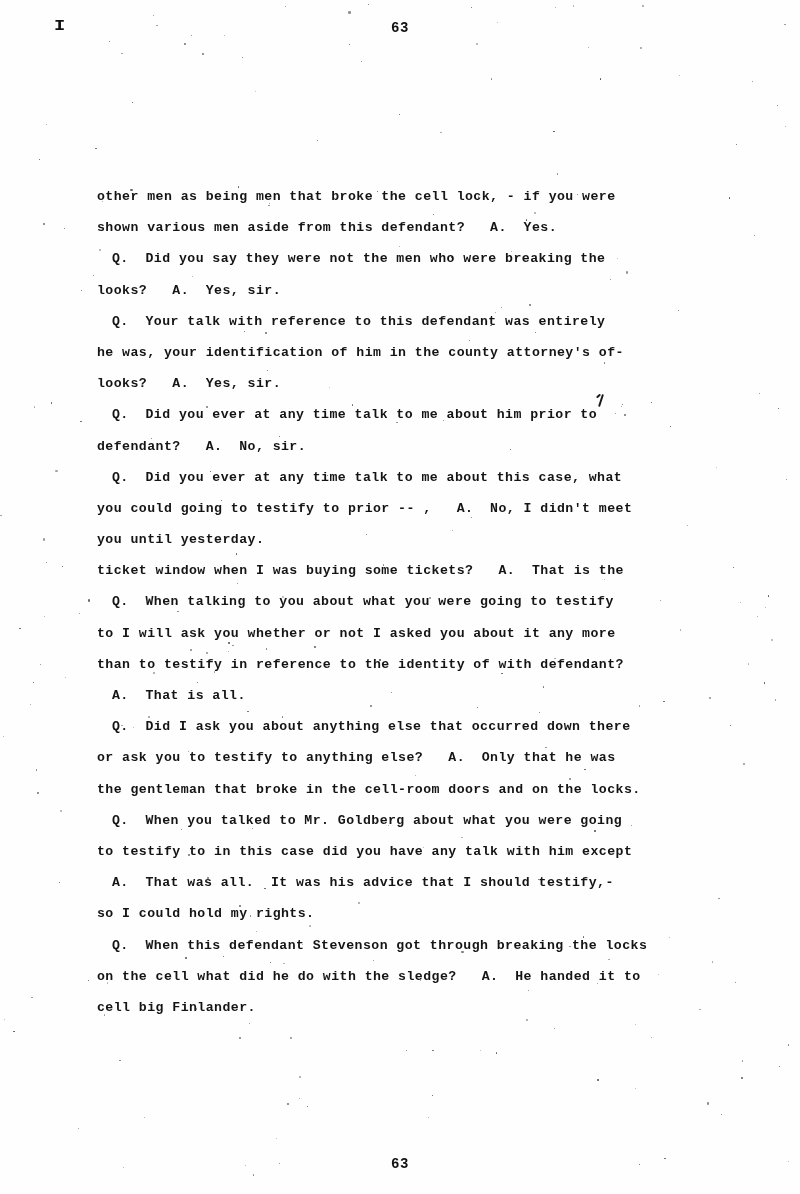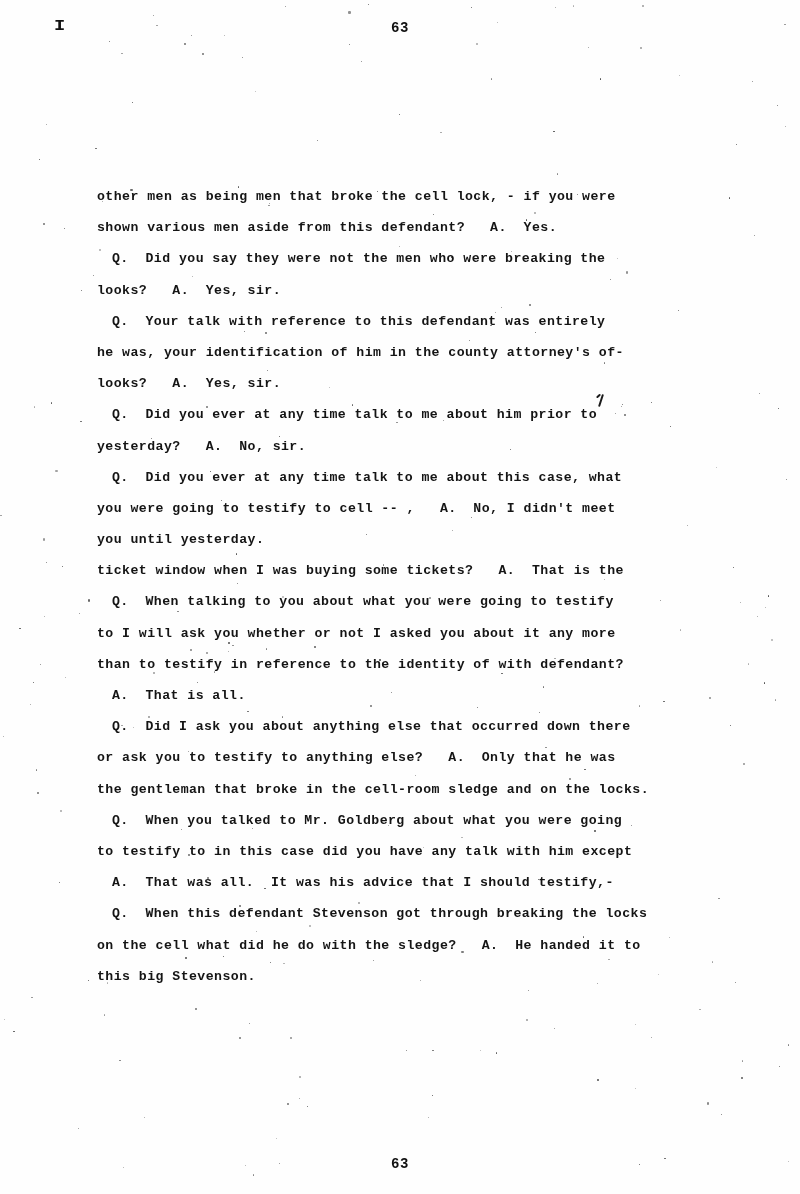--- a/index.html
+++ b/index.html
@@ -136,38 +136,39 @@
 
   <div class="body-text">
       <div class="line">other men as being men that broke the cell lock, - if you were</div>
       <div class="line">shown various men aside from this defendant?   A.  Yes.</div>
       <div class="line indent">Q.  Did you say they were not the men who were breaking the</div>
       <div class="line">looks?   A.  Yes, sir.</div>
       <div class="line indent">Q.  Your talk with reference to this defendant was entirely</div>
       <div class="line">he was, your identification of him in the county attorney's of-</div>
       <div class="line">looks?   A.  Yes, sir.</div>
       <div class="line indent">Q.  Did you ever at any time talk to me about him prior to</div>
-      <div class="line">yesterday?   A.  No, sir.</div>
+      <div class="line">defendant?   A.  No, sir.</div>
       <div class="line indent">Q.  Did you ever at any time talk to me about this case, what</div>
-      <div class="line">you were going to testify to cell -- ,   A.  No, I didn't meet</div>
+      <div class="line">you could going to testify to prior -- ,   A.  No, I didn't meet</div>
       <div class="line">you until yesterday.</div>
       <div class="line">ticket window when I was buying some tickets?   A.  That is the</div>
       <div class="line indent">Q.  When talking to you about what you were going to testify</div>
       <div class="line">to I will ask you whether or not I asked you about it any more</div>
       <div class="line">than to testify in reference to the identity of with defendant?</div>
       <div class="line indent">A.  That is all.</div>
       <div class="line indent">Q.  Did I ask you about anything else that occurred down there</div>
       <div class="line">or ask you to testify to anything else?   A.  Only that he was</div>
-      <div class="line">the gentleman that broke in the cell-room sledge and on the locks.</div>
+      <div class="line">the gentleman that broke in the cell-room doors and on the locks.</div>
       <div class="line indent">Q.  When you talked to Mr. Goldberg about what you were going</div>
       <div class="line">to testify to in this case did you have any talk with him except</div>
       <div class="line indent">A.  That was all.  It was his advice that I should testify,-</div>
+      <div class="line">so I could hold my rights.</div>
       <div class="line indent">Q.  When this defendant Stevenson got through breaking the locks</div>
       <div class="line">on the cell what did he do with the sledge?   A.  He handed it to</div>
-      <div class="line">this big Stevenson.</div>
+      <div class="line">cell big Finlander.</div>
     </div>
 
   <div class="ink-mark"></div>
 
   <div class="page-num-bottom">63</div>
 
   <div class="speckles">
       <span style="width: 1.3px; height: 1.3px; left: 144.2px; top: 1117.2px; opacity: 0.46;"></span>
       <span style="width: 1.3px; height: 1.3px; left: 739.9px; top: 601.9px; opacity: 0.47;"></span>
       <span style="width: 1.3px; height: 1.3px; left: 494.5px; top: 311.9px; opacity: 0.52;"></span>

